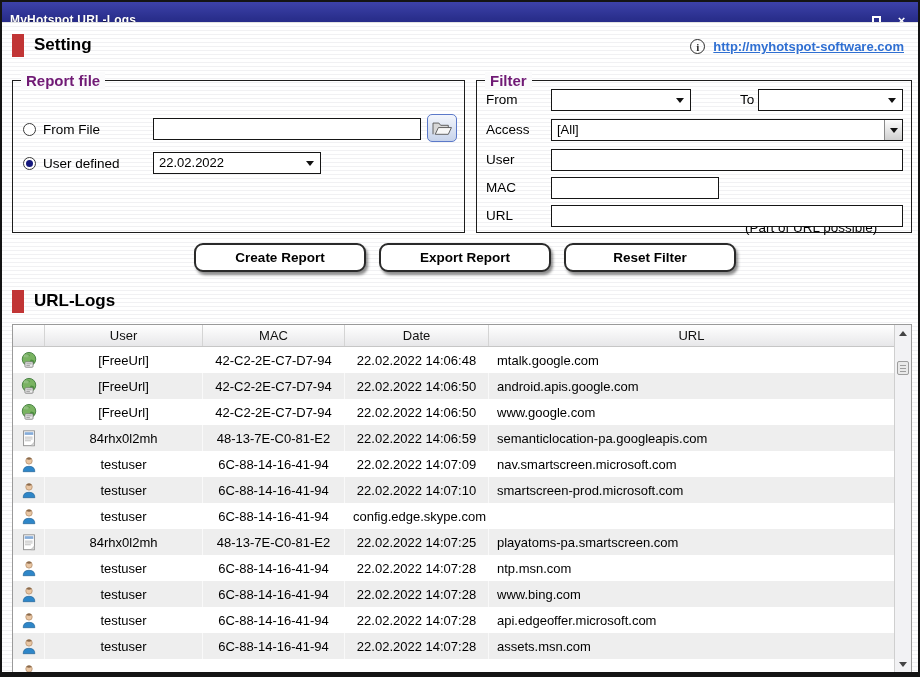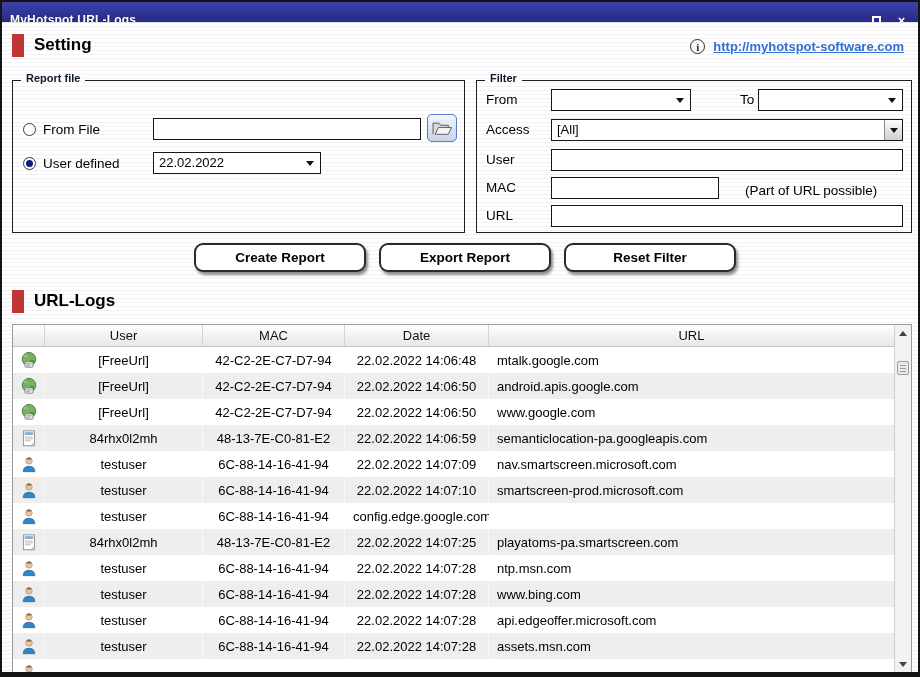--- a/index.html
+++ b/index.html
@@ -44,21 +44,21 @@
     width:15px; height:15px; border:1.5px solid #2b2b2b; border-radius:50%;
     display:flex; align-items:center; justify-content:center;
     font-family:"Liberation Serif", serif; font-weight:bold; font-size:11px; color:#2b2b2b;
   }
   .weblink{ color:#2f6fd2; font-weight:bold; font-size:13px; text-decoration:underline; cursor:pointer; }
 
   
   .group{ position:absolute; top:57px; height:153px; border:1px solid #1d1d1d; }
   .group-label{
     position:absolute; top:-9px; left:8px; background:#fbfbfc; padding:0 5px;
-    font-weight:bold; font-size:11px; color:#0f172a;
+    font-weight:bold; font-size:15px; color:#701a75;
   }
   #group-report{ left:10px;  width:453px; }
   #group-filter{ left:474px; width:436px; }
 
   .field-label{ position:absolute; font-size:13.5px; color:#000; line-height:22px; }
 
   .tinput{
     position:absolute; height:22px; background:#fff; border:1px solid #161616;
     font:13px "Liberation Sans", sans-serif; padding:0 5px; color:#000;
   }
@@ -81,21 +81,21 @@
   .radio{ width:13px; height:13px; border-radius:50%; border:1px solid #3a3a3a; background:#fff; flex:0 0 auto; }
   .radio.checked::after{ content:""; display:block; width:7px; height:7px; border-radius:50%; background:#15187d; margin:2px; }
 
   .folder-btn{
     position:absolute; left:414px; top:33px; width:30px; height:28px;
     border:1px solid #5b79c9; border-radius:5px;
     background:linear-gradient(180deg,#f3f6fc,#c7d3ea);
     display:flex; align-items:center; justify-content:center; cursor:pointer;
   }
 
-  .hint{ position:absolute; font-size:13.5px; color:#000; }
+  .hint{ position:absolute; font-size:13.5px; color:#000;margin-top:37px; }
 
   
   .btn{
     position:absolute; top:220px; width:172px; height:29px;
     background:#fff; border:2px solid #2a2a2a; border-radius:9px;
     font-weight:bold; font-size:13.5px; color:#000;
     box-shadow:2px 3px 3px rgba(0,0,0,.45);
     display:flex; align-items:center; justify-content:center; cursor:pointer;margin-left:7px;
   }
 
@@ -342,21 +342,21 @@
           <div class="trow">
             <div class="c c-icon">
               <svg viewBox="0 0 20 20">
                 <circle cx="10" cy="6" r="3.6" fill="#e9c6a3" stroke="#a8835f" stroke-width="0.7"></circle>
                 <path d="M7 3.8 a3.6 3.6 0 0 1 6 0 a6 6 0 0 1 -6 0z" fill="#8a6a4c"></path>
                 <path d="M3.5 18 q0 -6 6.5 -6 q6.5 0 6.5 6 z" fill="#2e86c8" stroke="#1c5e91" stroke-width="0.7"></path>
               </svg>
             </div>
             <div class="c">testuser</div>
             <div class="c">6C-88-14-16-41-94</div>
-            <div class="c c-url" style="border-right:none;">config.edge.google.com</div>
+            <div class="c c-url" style="border-right:none;">config.edge.skype.com</div>
           </div>
           <div class="trow alt">
             <div class="c c-icon">
               <svg viewBox="0 0 20 20">
                 <rect x="4" y="1.5" width="12" height="16.5" fill="#ffffff" stroke="#8a8a8a"></rect>
                 <rect x="5.2" y="3" width="9.6" height="3" fill="#85acd9"></rect>
                 <line x1="5.5" y1="8.5" x2="14" y2="8.5" stroke="#b5b5b5"></line>
                 <line x1="5.5" y1="10.5" x2="14" y2="10.5" stroke="#b5b5b5"></line>
                 <line x1="5.5" y1="12.5" x2="12" y2="12.5" stroke="#b5b5b5"></line>
                 <path d="M16 14 L16 18 L12 18 Z" fill="#dcdcdc" stroke="#9a9a9a" stroke-width="0.6"></path>

